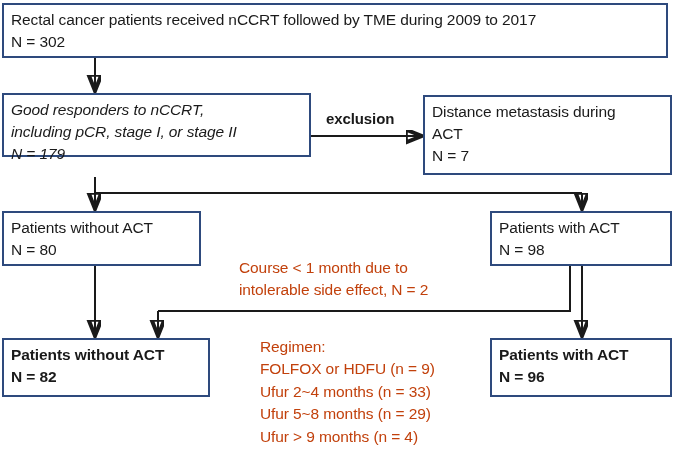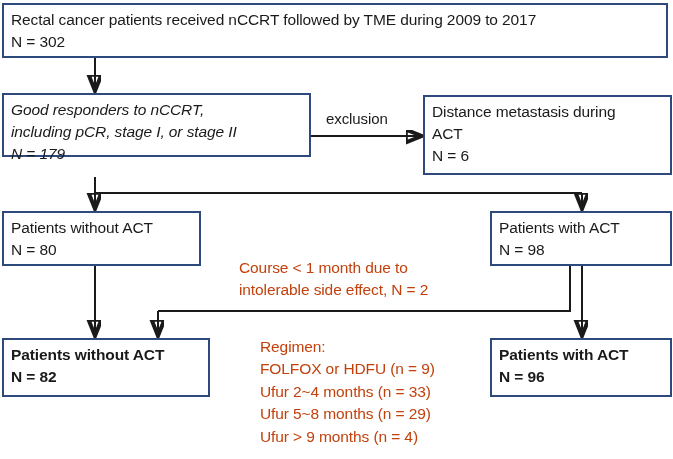--- a/index.html
+++ b/index.html
@@ -39,20 +39,21 @@
     line-height: 1.45;
     white-space: pre-line;
     letter-spacing: -0.1px;
   }
   .edge-label {
     position: absolute;
     color: #1a1a1a;
     font-size: 15px;
     line-height: 1.2;
     letter-spacing: -0.1px;
+    font-weight: bold;
   }
   svg.connectors {
     position: absolute;
     left: 0;
     top: 0;
     width: 673px;
     height: 459px;
     pointer-events: none;
   }
   svg.connectors path, svg.connectors line {
@@ -91,21 +92,21 @@
 
   <div class="box" style="left:2px; top:3px; width:666px; height:55px;">Rectal cancer patients received nCCRT followed by TME during 2009 to 2017
 N = 302</div>
 
   <div class="box" style="left:2px; top:93px; width:309px; height:64px;font-style:italic;">Good responders to nCCRT,
 including pCR, stage I, or stage II
 N = 179</div>
 
   <div class="box" style="left:423px; top:95px; width:249px; height:80px;">Distance metastasis during
 ACT
-N = 6</div>
+N = 7</div>
 
   <div class="edge-label" style="left:326px; top:110px;">exclusion</div>
 
   <div class="box" style="left:2px; top:211px; width:199px; height:55px;">Patients without ACT
 N = 80</div>
 
   <div class="box" style="left:490px; top:211px; width:182px; height:55px;">Patients with ACT
 N = 98</div>
 
   <div class="freetext" style="left:239px; top:257px; width:260px;">Course &lt; 1 month due to

